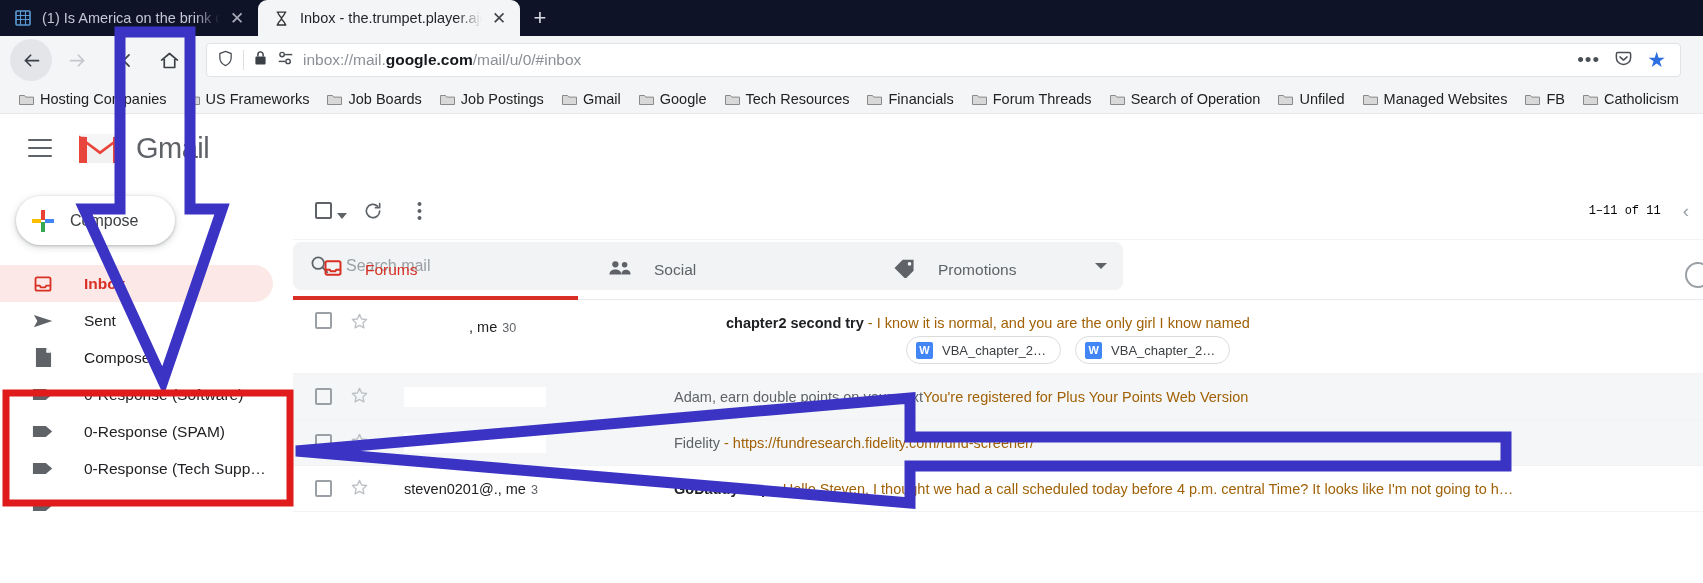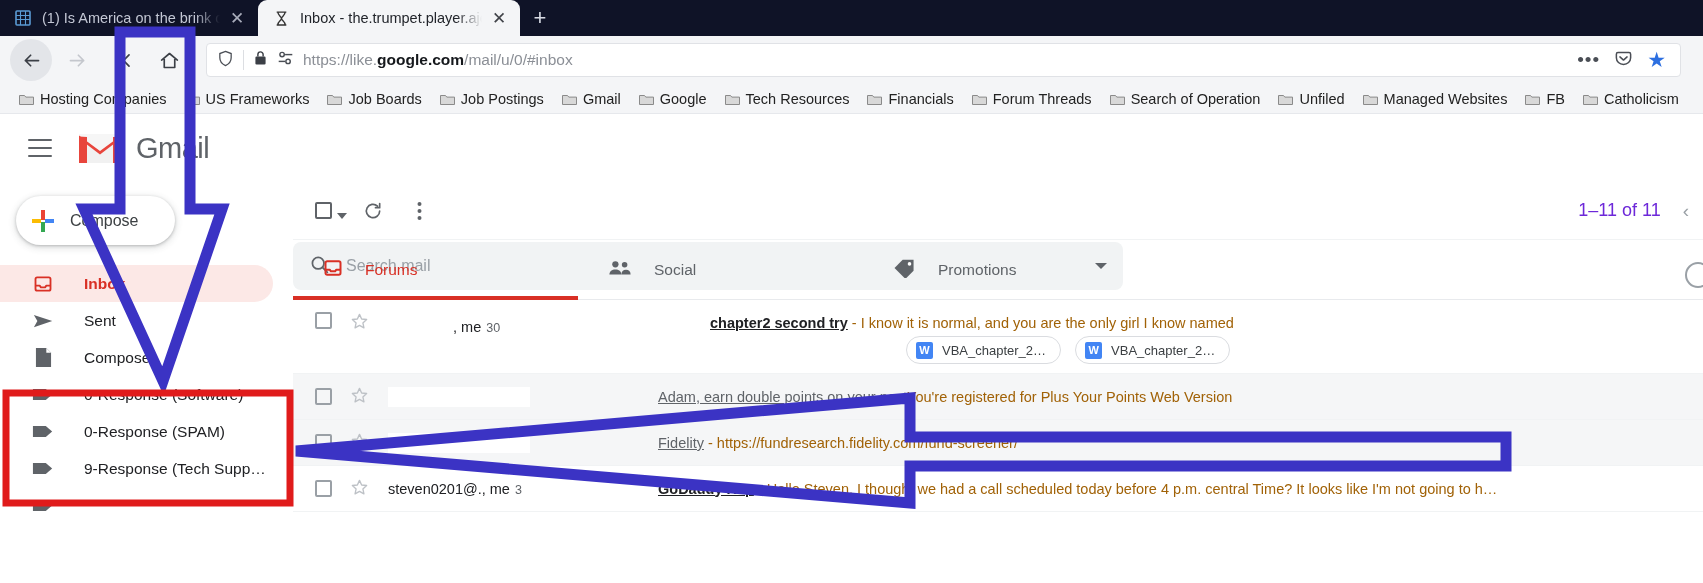--- a/index.html
+++ b/index.html
@@ -94,40 +94,40 @@
   .navitem .lbl{ font-size:15.5px; color:#202124; margin-left:30px; white-space:nowrap;}
   .navitem.active{ background:#fce8e6; }
   .navitem.active .lbl{ color:#d93025; font-weight:700;}
 
   .maincol{ flex:1 1 auto; padding-top:68px; position:relative; }
   .toolbar{ height:58px; display:flex; align-items:center; padding-left:10px; gap:6px;
     border-bottom:1px solid #f1f3f4; }
   .tbtn{ width:40px;height:40px;border-radius:50%;display:flex;align-items:center;justify-content:center;color:#5f6368;}
   .selbox{ width:17px;height:17px;border:2px solid #5f6368;border-radius:2px;}
   .pager{ margin-left:auto; display:flex; align-items:center; gap:22px; padding-right:14px;}
-  .pagetxt{ font-size:18px; color:#6d28d9;}
+  .pagetxt{ font-size:12px; color:#000000;font-family:Liberation Mono, monospace;}
   .chev{ font-size:19px; color:#9aa0a6; }
 
   .tabs{ height:60px; display:flex; align-items:center; border-bottom:1px solid #e8eaed; }
   .gtab{ width:285px; height:60px; display:flex; align-items:center; gap:22px; padding-left:30px; position:relative;}
   .gtab .tl{ font-size:15.5px; color:#5f6368;}
   .gtab.sel .tl{ color:#d93025;}
   .gtab.sel::after{ content:""; position:absolute; left:0; bottom:0; width:285px; height:4px; background:#d93025;}
 
   .mrow{ height:46px; display:flex; align-items:center; padding-left:12px; gap:0;
     border-bottom:1px solid #f1f3f4; position:relative; }
   .mrow.unread{ background:#fff; }
   .mrow.read{ background:#f5f6f7; }
   .mrow .cb{ width:17px;height:17px;border:2px solid #9aa0a6;border-radius:2px;flex:0 0 17px;margin-left:10px;}
   .mrow .st{ width:22px;flex:0 0 22px;margin-left:18px;color:#bdc1c6;font-size:19px;line-height:1;}
-  .mrow .sender{ width:270px; flex:0 0 270px; margin-left:16px; font-size:14.5px; color:#202124;
+  .mrow .sender{ width:270px; flex:0 0 270px; margin-left:32px; font-size:14.5px; color:#202124;
     white-space:nowrap; overflow:hidden; display:flex; align-items:baseline; gap:5px;}
   .mrow .cnt{ color:#5f6368; font-size:12.5px;}
   .mrow .body{ flex:1 1 auto; font-size:14.5px; white-space:nowrap; overflow:hidden; min-width:0;}
-  .mrow .subj{ color:#202124; font-weight:700;text-decoration:underline;}
+  .mrow .subj{ color:#202124; font-weight:700;}
   .mrow .snip{ color:#a16207;}
   .mrow.read .subj{ font-weight:400; color:#5f6368;}
 
   .rowtall{ height:74px; align-items:flex-start; padding-top:12px;}
   .chips{ position:absolute; left:613px; top:36px; display:flex; gap:14px;}
   .chip{ height:28px; border:1px solid #dadce0; border-radius:14px; display:flex; align-items:center;
     gap:9px; padding:0 14px 0 9px; background:#fff;}
   .chip .w{ width:17px;height:17px;background:#4285f4;color:#fff;font-size:11px;font-weight:700;
     display:flex;align-items:center;justify-content:center;border-radius:2px;}
   .chip .cn{ font-size:13px;color:#3c4043;}
@@ -203,21 +203,21 @@
         </svg>
     </span>
     <span>
       <svg width="17" height="16" viewBox="0 0 20 18">
           <circle cx="6" cy="5" r="2.6" fill="none" stroke="#4a4e55" stroke-width="1.7"></circle>
           <path d="M9.5 5H18" stroke="#4a4e55" stroke-width="1.7"></path>
           <circle cx="13" cy="13" r="2.6" fill="none" stroke="#4a4e55" stroke-width="1.7"></circle>
           <path d="M9.5 13H2" stroke="#4a4e55" stroke-width="1.7"></path>
         </svg>
     </span>
-    <span class="urltext"><span>https://like.</span><b>google.com</b><span>/mail/u/0/#inbox</span></span>
+    <span class="urltext"><span>inbox://mail.</span><b>google.com</b><span>/mail/u/0/#inbox</span></span>
     <span class="urlicons">
       <span class="dots">•••</span>
       <span>
         <svg width="19" height="19" viewBox="0 0 24 24">
             <path d="M3 6.5c0-1.1.9-2 2-2h14c1.1 0 2 .9 2 2V11c0 4.9-4 8.5-9 8.5S3 15.9 3 11z" fill="none" stroke="#4a4e55" stroke-width="1.9"></path>
             <path d="M7.5 10l4.5 4 4.5-4" fill="none" stroke="#4a4e55" stroke-width="1.9" stroke-linecap="round" stroke-linejoin="round"></path>
           </svg>
       </span>
       <span class="star">★</span>
     </span>
@@ -395,21 +395,21 @@
             </svg>
           </span>
           <span class="lbl">0-Response (SPAM)</span>
         </div>
         <div class="navitem">
           <span class="ico">
             <svg width="22" height="15" viewBox="0 0 24 16">
               <path d="M1 2h14l7 6-7 6H1z" fill="#5f6368"></path>
             </svg>
           </span>
-          <span class="lbl">9-Response (Tech Supp…</span>
+          <span class="lbl">0-Response (Tech Supp…</span>
         </div>
         <div class="navitem">
           <span class="ico">
             <svg width="22" height="15" viewBox="0 0 24 16">
               <path d="M1 2h14l7 6-7 6H1z" fill="#5f6368"></path>
             </svg>
           </span>
           <span class="lbl"></span>
         </div>
       </div>

